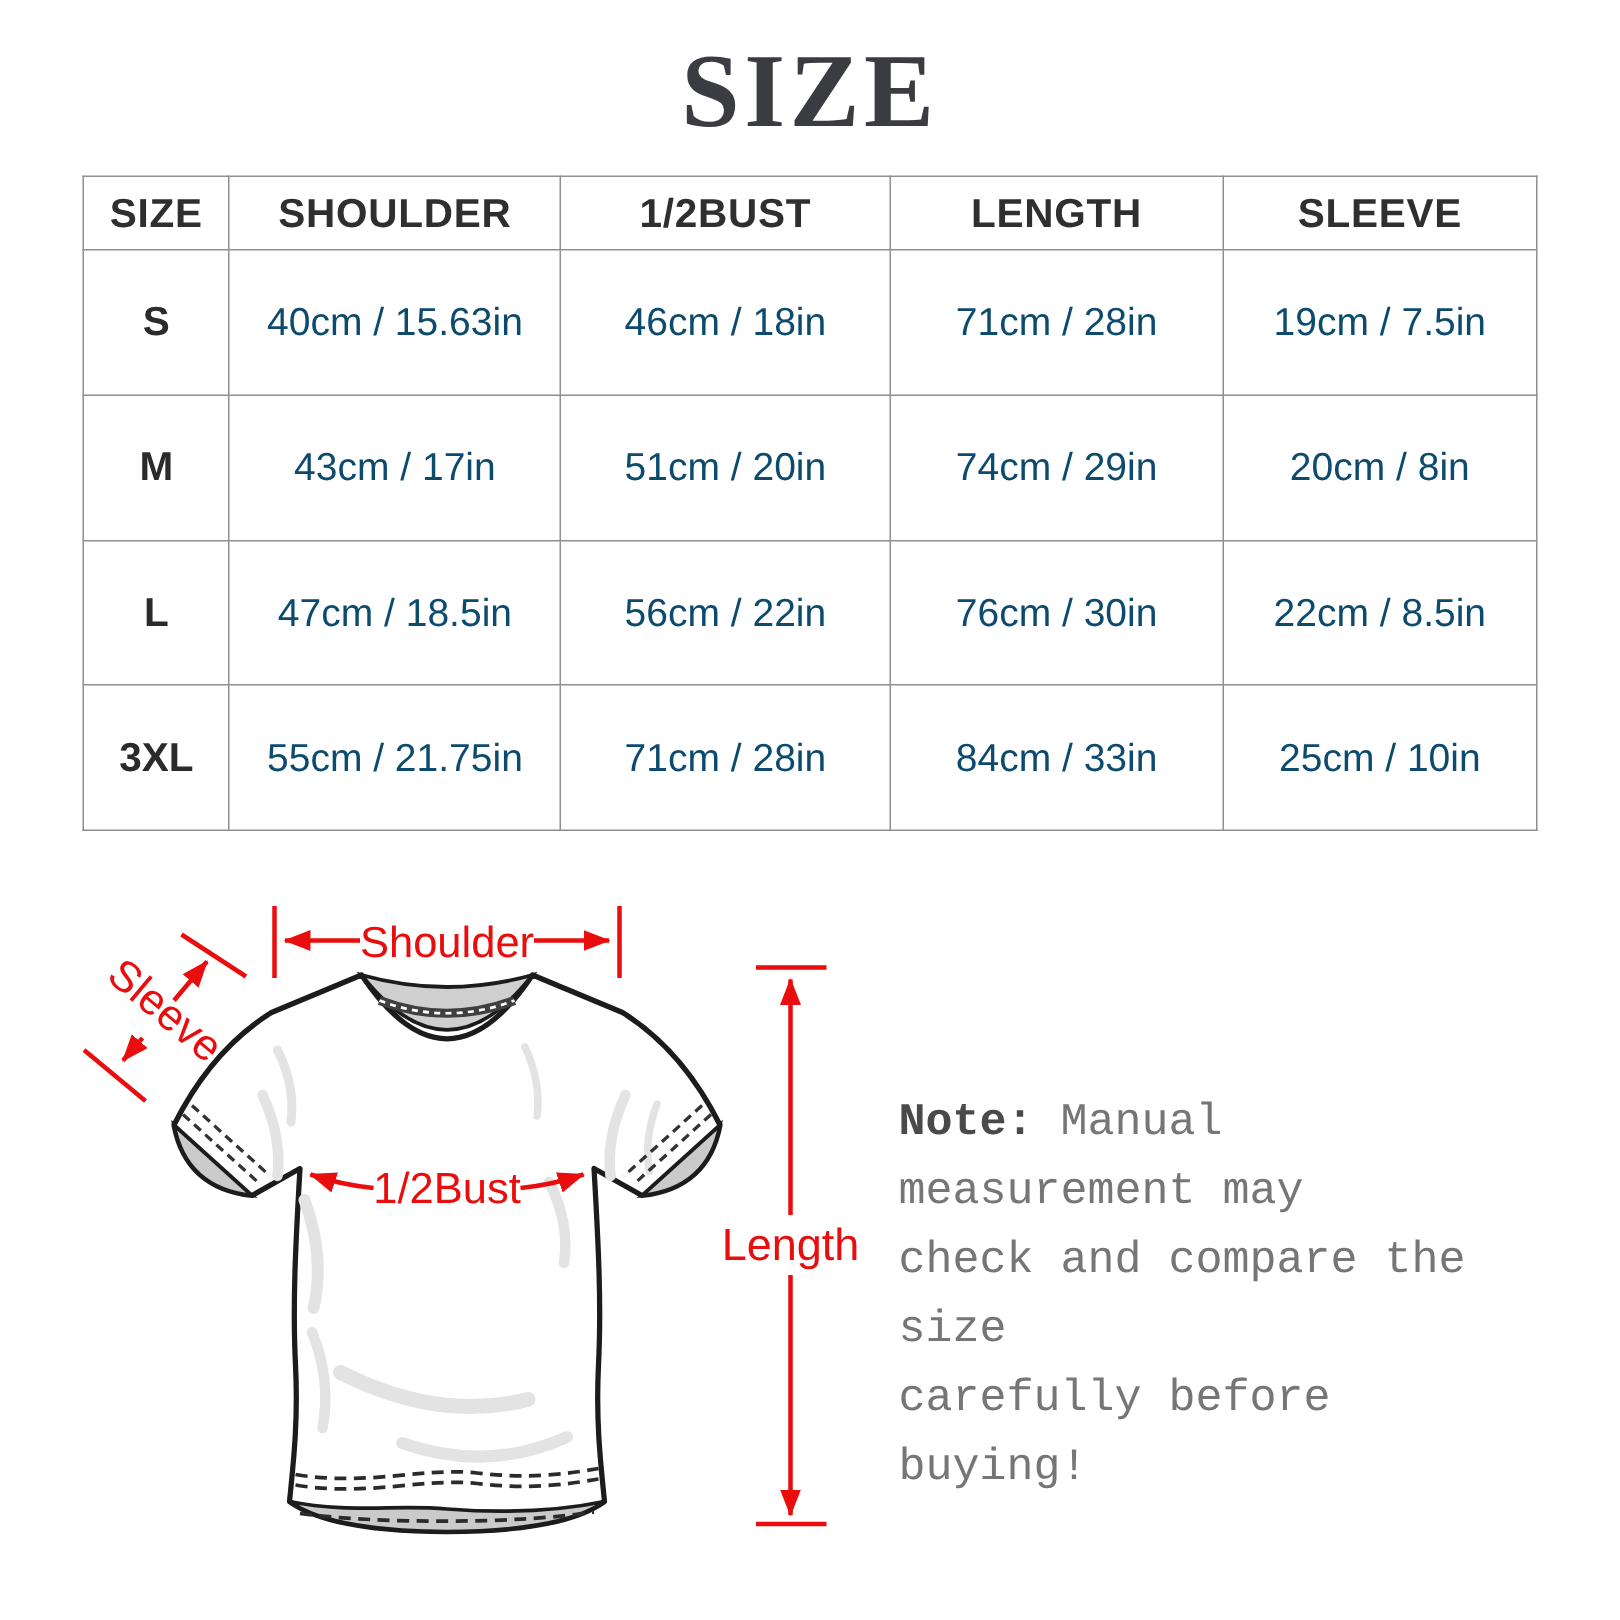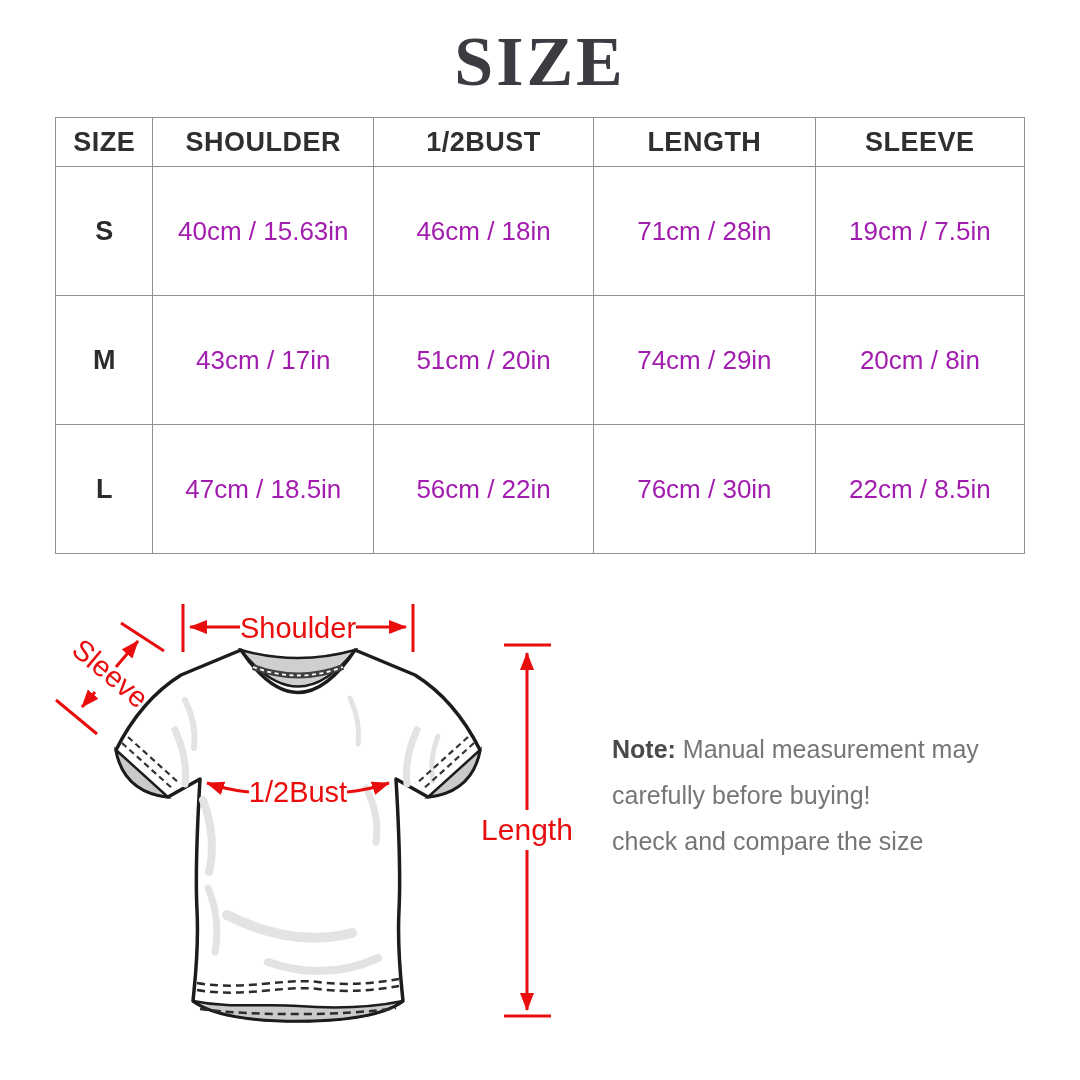--- a/index.html
+++ b/index.html
@@ -14,26 +14,26 @@
   }
   table.size-table{
     position:absolute;left:55px;top:117px;width:970px;height:437px;
     border-collapse:collapse;table-layout:fixed;
   }
   .size-table th,.size-table td{
     border:1.5px solid #8f8f8f;text-align:center;vertical-align:middle;
     padding:0;white-space:nowrap;
   }
   .size-table th{font-size:27px;font-weight:700;color:#2f2f2f;height:48px;letter-spacing:0.5px;}
-  .size-table td{font-size:26px;color:#a21caf;height:48px;}
+  .size-table td{font-size:26px;color:#0c4a6e;height:48px;}
   .size-table td.size-col{font-weight:700;color:#2b2b2b;font-size:27px;}
   .diagram-svg{position:absolute;left:0;top:0;width:1080px;height:1080px;}
   .note-block{
-    position:absolute;left:612px;top:726px;width:420px;
-    font-size:25px;line-height:46px;color:#767676;
+    position:absolute;left:599px;top:726px;width:420px;
+    font-size:30px;line-height:46px;color:#767676;font-family:Liberation Mono, monospace;
   }
   .note-block .note-prefix{font-weight:700;color:#4a4a4a;}
 </style>
 </head>
 <body>
 
 <div class="page-title">SIZE</div>
 
 <table class="size-table">
   <thead>
@@ -59,20 +59,27 @@
         <td>51cm / 20in</td>
         <td>74cm / 29in</td>
         <td>20cm / 8in</td>
       </tr>
       <tr>
         <td class="size-col">L</td>
         <td>47cm / 18.5in</td>
         <td>56cm / 22in</td>
         <td>76cm / 30in</td>
         <td>22cm / 8.5in</td>
+      </tr>
+      <tr>
+        <td class="size-col">3XL</td>
+        <td>55cm / 21.75in</td>
+        <td>71cm / 28in</td>
+        <td>84cm / 33in</td>
+        <td>25cm / 10in</td>
       </tr>
     </tbody>
 </table>
 
 <svg class="diagram-svg" viewBox="0 0 1080 1080">
   <defs>
     <marker id="ah" markerUnits="userSpaceOnUse" markerWidth="20" markerHeight="16" refX="17" refY="7" orient="auto-start-reverse">
       <path d="M0,0 L18,7 L0,14 Z" fill="#e90d0d"></path>
     </marker>
   </defs>
@@ -150,15 +157,15 @@
       <line x1="504" y1="1016" x2="551" y2="1016"></line>
       <path d="M 527,810 L 527,653" marker-end="url(#ah)"></path>
       <path d="M 527,850 L 527,1010" marker-end="url(#ah)"></path>
       <text x="527" y="840" text-anchor="middle" font-size="30" fill="#e90d0d" stroke="none">Length</text>
     </g>
   </g>
 </svg>
 
 <div class="note-block">
   <div><span class="note-prefix">Note:</span><span> Manual measurement may</span></div>
+  <div>check and compare the size</div>
   <div>carefully before buying!</div>
-  <div>check and compare the size</div>
 </div>
 
 </body></html>

